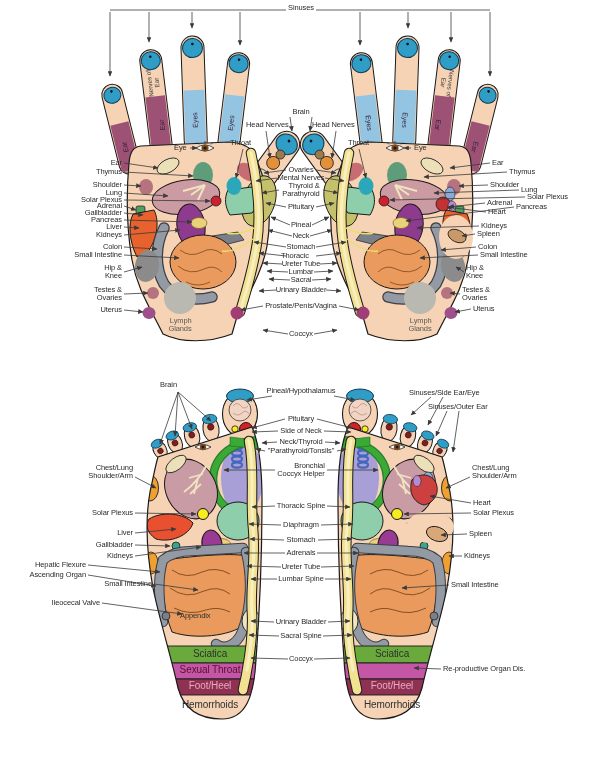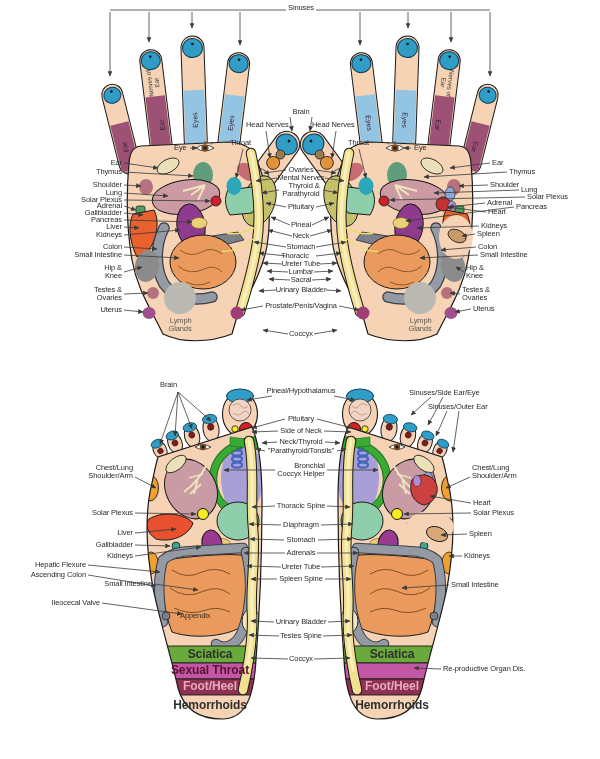--- a/index.html
+++ b/index.html
@@ -6,21 +6,21 @@
   #canvas{position:relative;width:600px;height:759px;background:#fff;overflow:hidden;
           font-family:"Liberation Sans",sans-serif;}
   #art{position:absolute;left:0;top:0;}
   .lbl{position:absolute;font-size:7.5px;line-height:8px;color:#2b2b2b;
        white-space:pre-line;letter-spacing:-0.1px;}
   .ra{text-align:right;}
   .ctr{transform:translateX(-50%);text-align:right;}
   .fb{position:absolute;font-size:7px;line-height:7px;color:#38203a;
       white-space:pre-line;text-align:center;}
   .fbs{font-size:6.3px;color:#3a3a3a;}
-  .onband{font-size:12px;font-weight:bold;}
+  .onband{font-size:10px;}
   .tdark{color:#2f2f2f;}
   .tmaroon{color:#5a1030;}
   .tpink{color:#e8a9c0;}
   .tgray{color:#5a5a55;margin-top:27px;}
 </style>
 </head>
 <body>
 
 <div id="canvas">
 
@@ -466,33 +466,33 @@
 <span class="lbl ctr" style="left:301px;top:427px">Side of Neck</span>
 <span class="lbl ctr" style="left:301px;top:438px">Neck/Thyroid</span>
 <span class="lbl ctr" style="left:301px;top:447px">"Parathyroid/Tonsils"</span>
 <span class="lbl ctr" style="left:301px;top:462px">Bronchial
 Coccyx Helper</span>
 <span class="lbl ctr" style="left:301px;top:502px">Thoracic Spine</span>
 <span class="lbl ctr" style="left:301px;top:521px">Diaphragm</span>
 <span class="lbl ctr" style="left:301px;top:536px">Stomach</span>
 <span class="lbl ctr" style="left:301px;top:549px">Adrenals</span>
 <span class="lbl ctr" style="left:301px;top:563px">Ureter Tube</span>
-<span class="lbl ctr" style="left:301px;top:575px">Spleen Spine</span>
+<span class="lbl ctr" style="left:301px;top:575px">Lumbar Spine</span>
 <span class="lbl ctr" style="left:301px;top:618px">Urinary Bladder</span>
-<span class="lbl ctr" style="left:301px;top:632px">Testes Spine</span>
+<span class="lbl ctr" style="left:301px;top:632px">Sacral Spine</span>
 <span class="lbl ctr" style="left:301px;top:655px">Coccyx</span>
 
 <span class="lbl ra" style="right:467px;top:464px">Chest/Lung
 Shoulder/Arm</span>
 <span class="lbl ra" style="right:467px;top:509px">Solar Plexus</span>
 <span class="lbl ra" style="right:467px;top:529px">Liver</span>
 <span class="lbl ra" style="right:467px;top:541px">Gallbladder</span>
 <span class="lbl ra" style="right:467px;top:552px">Kidneys</span>
 <span class="lbl ra" style="right:514px;top:561px">Hepatic Flexure</span>
-<span class="lbl ra" style="right:514px;top:571px">Ascending Colon</span>
+<span class="lbl ra" style="right:514px;top:571px">Ascending Organ</span>
 <span class="lbl ra" style="right:448px;top:580px">Small Intestine</span>
 <span class="lbl ra" style="right:500px;top:599px">Ileocecal Valve</span>
 
 <span class="lbl" style="left:472px;top:464px">Chest/Lung
 Shoulder/Arm</span>
 <span class="lbl" style="left:473px;top:499px">Heart</span>
 <span class="lbl" style="left:473px;top:509px">Solar Plexus</span>
 <span class="lbl" style="left:469px;top:530px">Spleen</span>
 <span class="lbl" style="left:464px;top:552px">Kidneys</span>
 <span class="lbl" style="left:451px;top:581px">Small Intestine</span>

